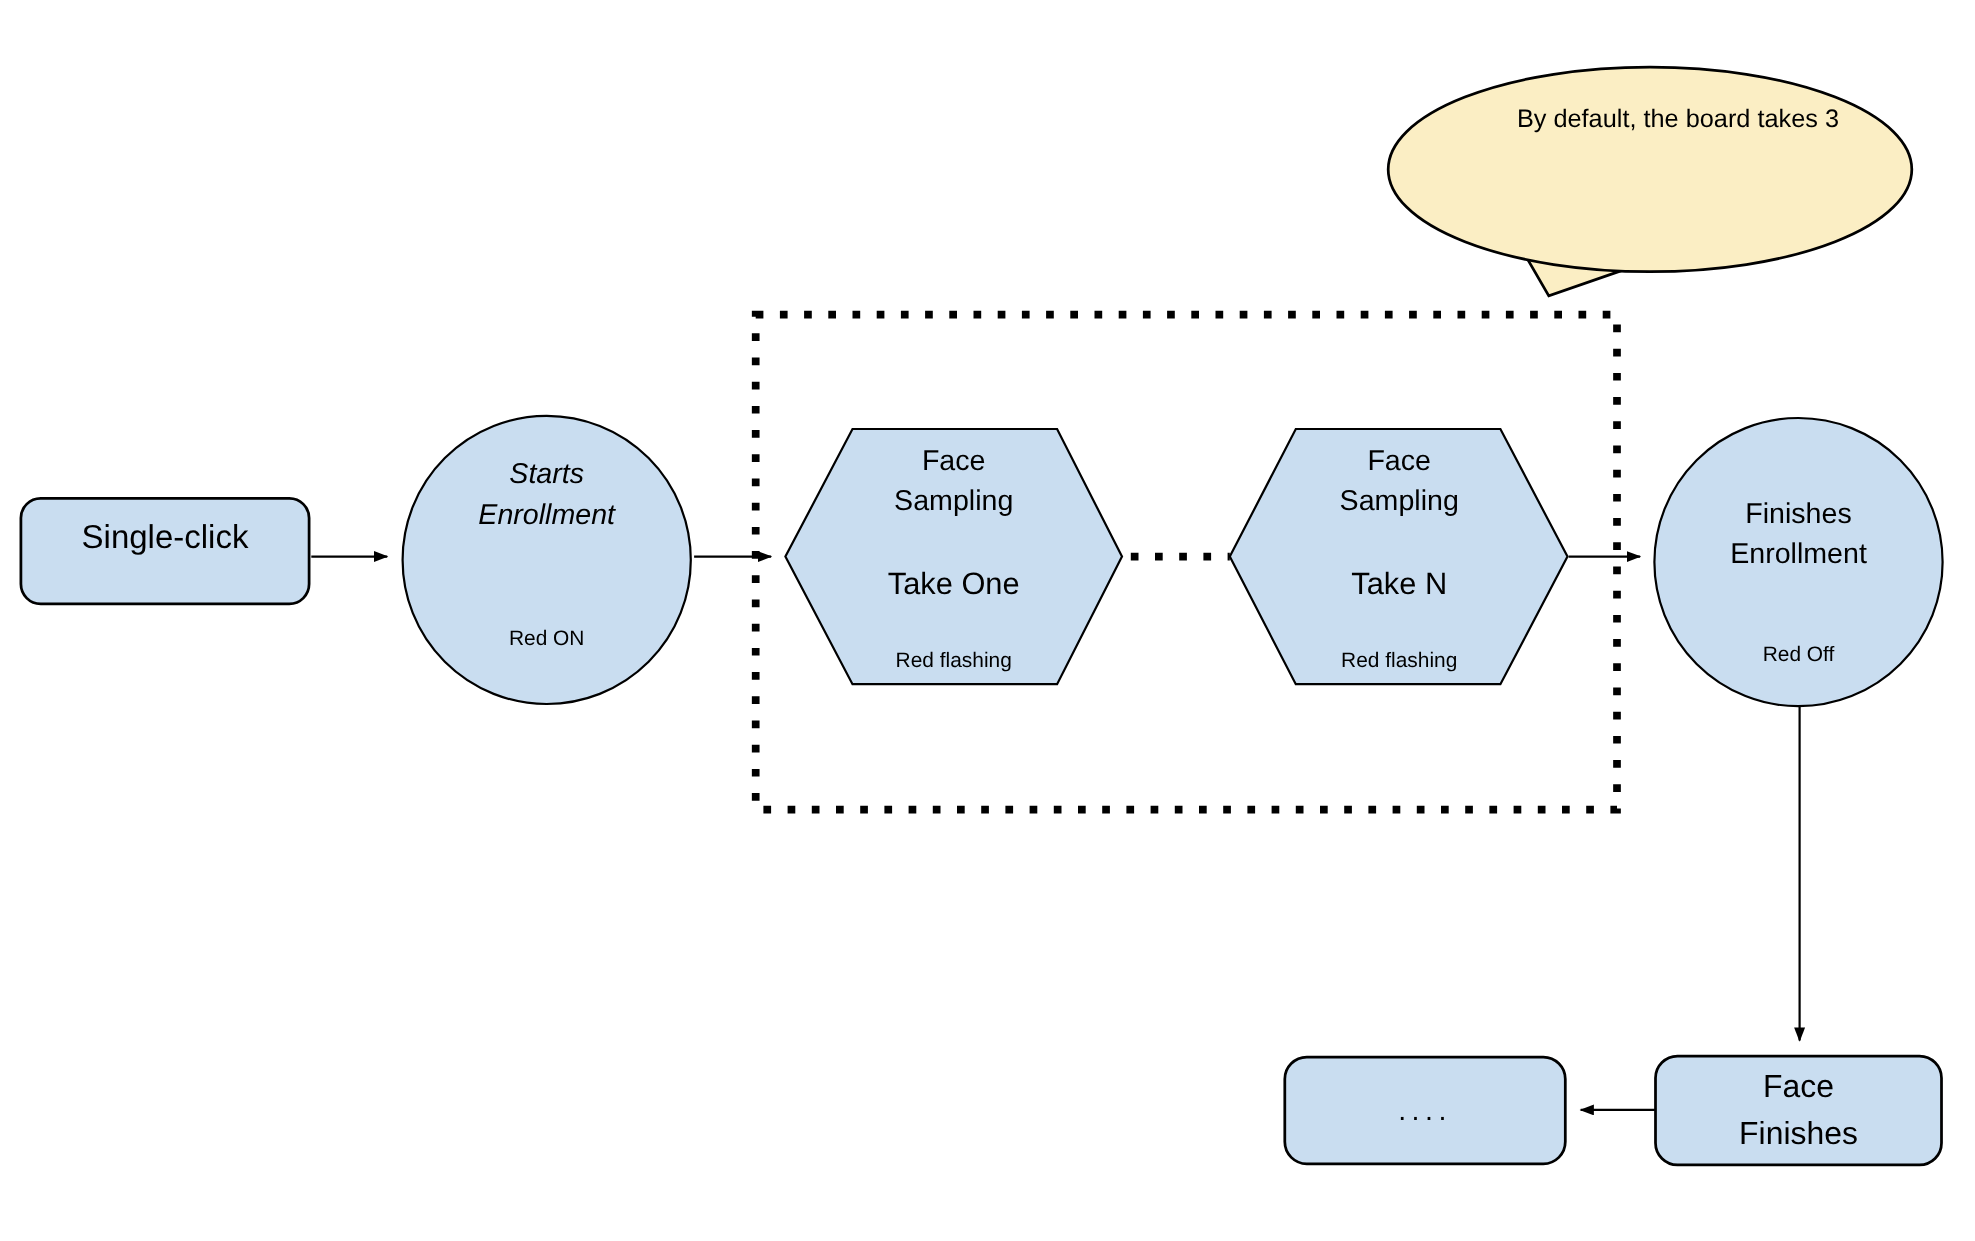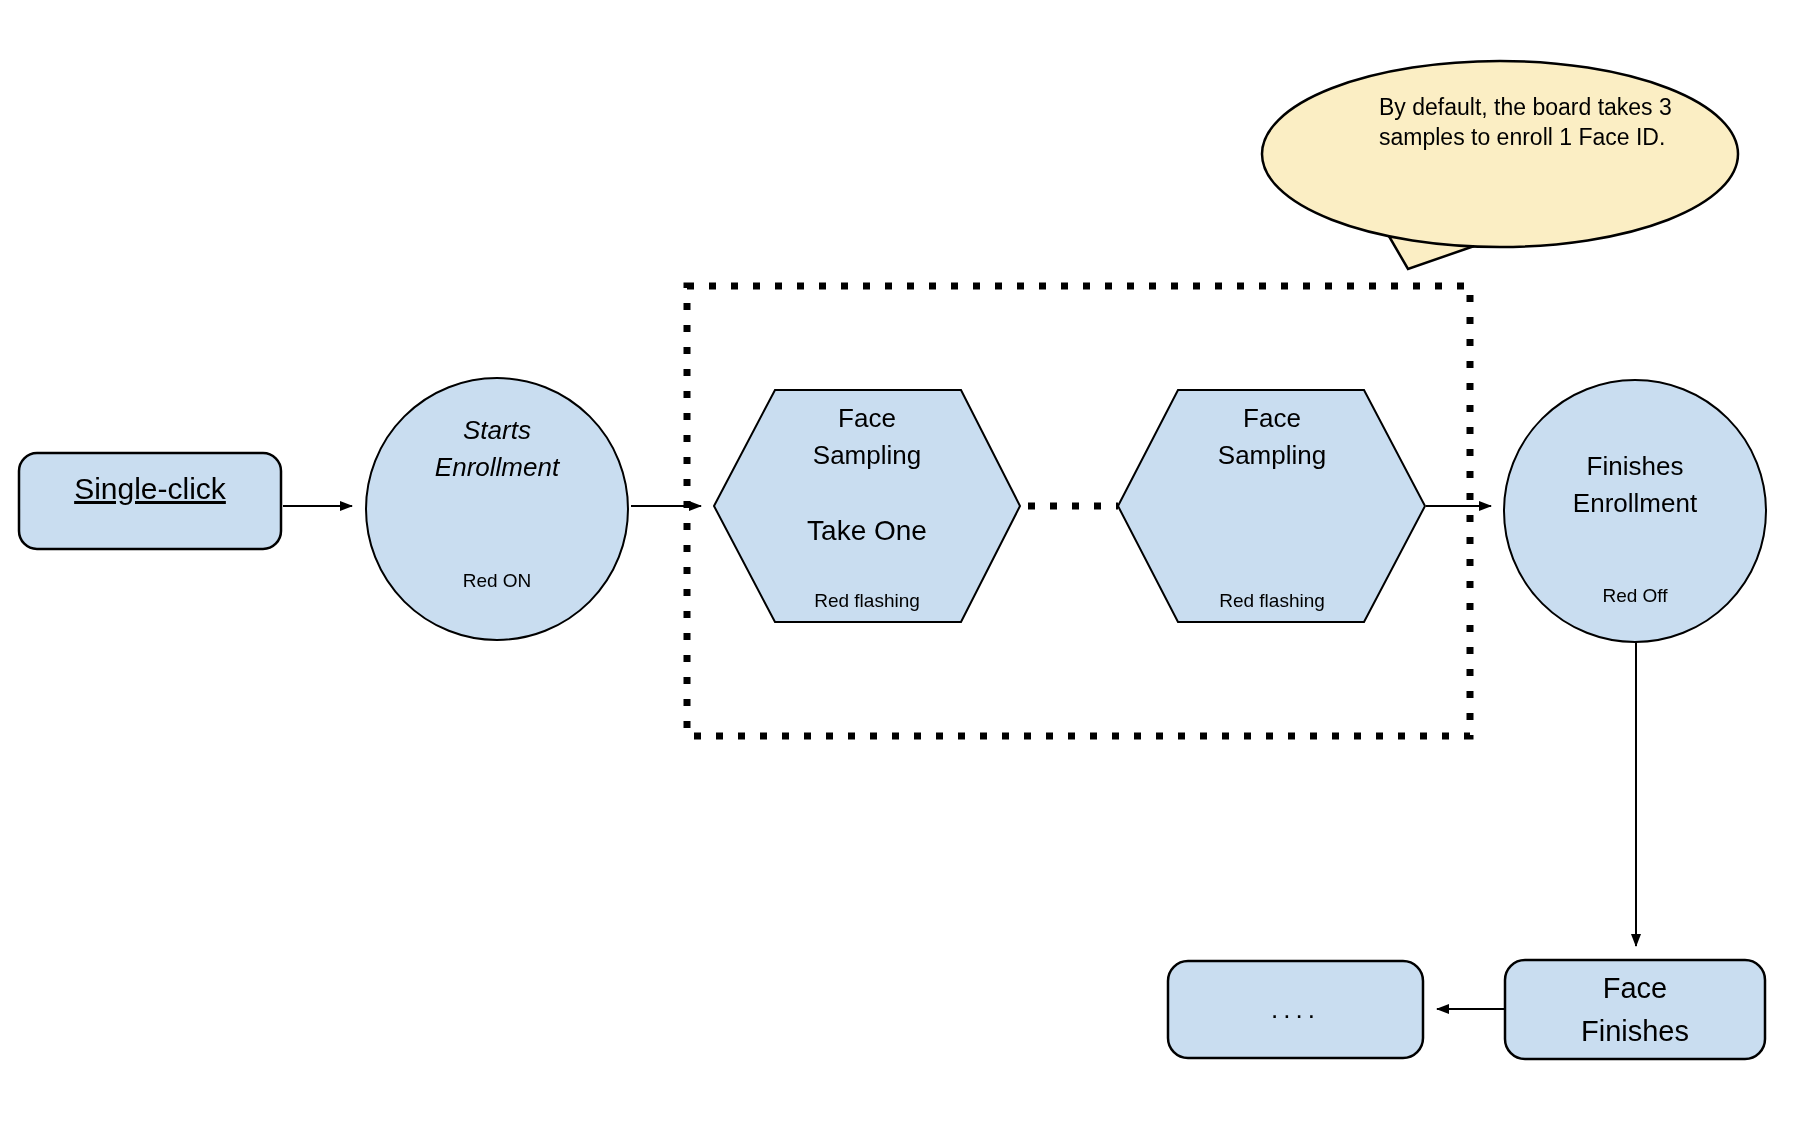--- a/index.html
+++ b/index.html
@@ -20,21 +20,21 @@
   }
   svg.diagram{position:absolute;left:0;top:0;width:1795px;height:1128px;}
   .node-shape{fill:var(--node-fill);stroke:var(--node-stroke);stroke-width:2.5px;}
   .thin{stroke-width:2px;}
   .group-box{fill:none;stroke:var(--node-stroke);stroke-width:7px;stroke-dasharray:7 15;stroke-linecap:butt;}
   .dotted-connector{stroke:var(--node-stroke);stroke-width:7px;stroke-dasharray:7 15;stroke-linecap:butt;}
   .edge{stroke:var(--node-stroke);stroke-width:2px;fill:none;}
   .bubble-shape{fill:var(--bubble-fill);stroke:var(--node-stroke);stroke-width:2.5px;}
 
   .label{position:absolute;text-align:center;white-space:nowrap;}
-  .lbl-single{left:18px;top:452px;width:264px;height:74px;display:flex;align-items:center;justify-content:center;font-size:30px;text-decoration:underline;}
+  .lbl-single{left:18px;top:452px;width:264px;height:74px;display:flex;align-items:center;justify-content:center;font-size:30px;}
   .lbl-circle1-title{left:377px;top:412px;width:240px;font-size:26px;line-height:37px;font-style:italic;}
   .lbl-circle1-status{left:377px;top:570px;width:240px;font-size:19px;}
   .lbl-hex1-title{left:737px;top:400px;width:260px;font-size:26px;line-height:37px;}
   .lbl-hex1-step{left:737px;top:515px;width:260px;font-size:28px;}
   .lbl-hex1-status{left:737px;top:590px;width:260px;font-size:19px;}
   .lbl-hex2-title{left:1142px;top:400px;width:260px;font-size:26px;line-height:37px;}
   .lbl-hex2-step{left:1142px;top:515px;width:260px;font-size:28px;}
   .lbl-hex2-status{left:1142px;top:590px;width:260px;font-size:19px;}
   .lbl-circle2-title{left:1515px;top:448px;width:240px;font-size:26px;line-height:37px;text-align:center;}
   .lbl-circle2-status{left:1515px;top:585px;width:240px;font-size:19px;}
@@ -88,34 +88,34 @@
     <div>Face</div>
     <div>Sampling</div>
   </div>
   <div class="label lbl-hex1-step">Take One</div>
   <div class="label lbl-hex1-status">Red flashing</div>
 
   <div class="label lbl-hex2-title">
     <div>Face</div>
     <div>Sampling</div>
   </div>
+  <div class="label lbl-hex2-step">Take N</div>
   <div class="label lbl-hex2-status">Red flashing</div>
 
   <div class="label lbl-circle2-title">
     <div>Finishes</div>
     <div>Enrollment</div>
   </div>
   <div class="label lbl-circle2-status">Red Off</div>
 
   <div class="label lbl-facedet">
     <div>Face</div>
     <div>Finishes</div>
   </div>
 
   <div class="label lbl-ellipsis">....</div>
 
   <div class="label lbl-bubble">
     <div class="bubble-line">By default, the board takes 3</div>
-    <div class="bubble-line">samples to enroll 1 Face ID.</div>
     <div class="bubble-line"></div>
   </div>
 
 </div>
 
 </body></html>

